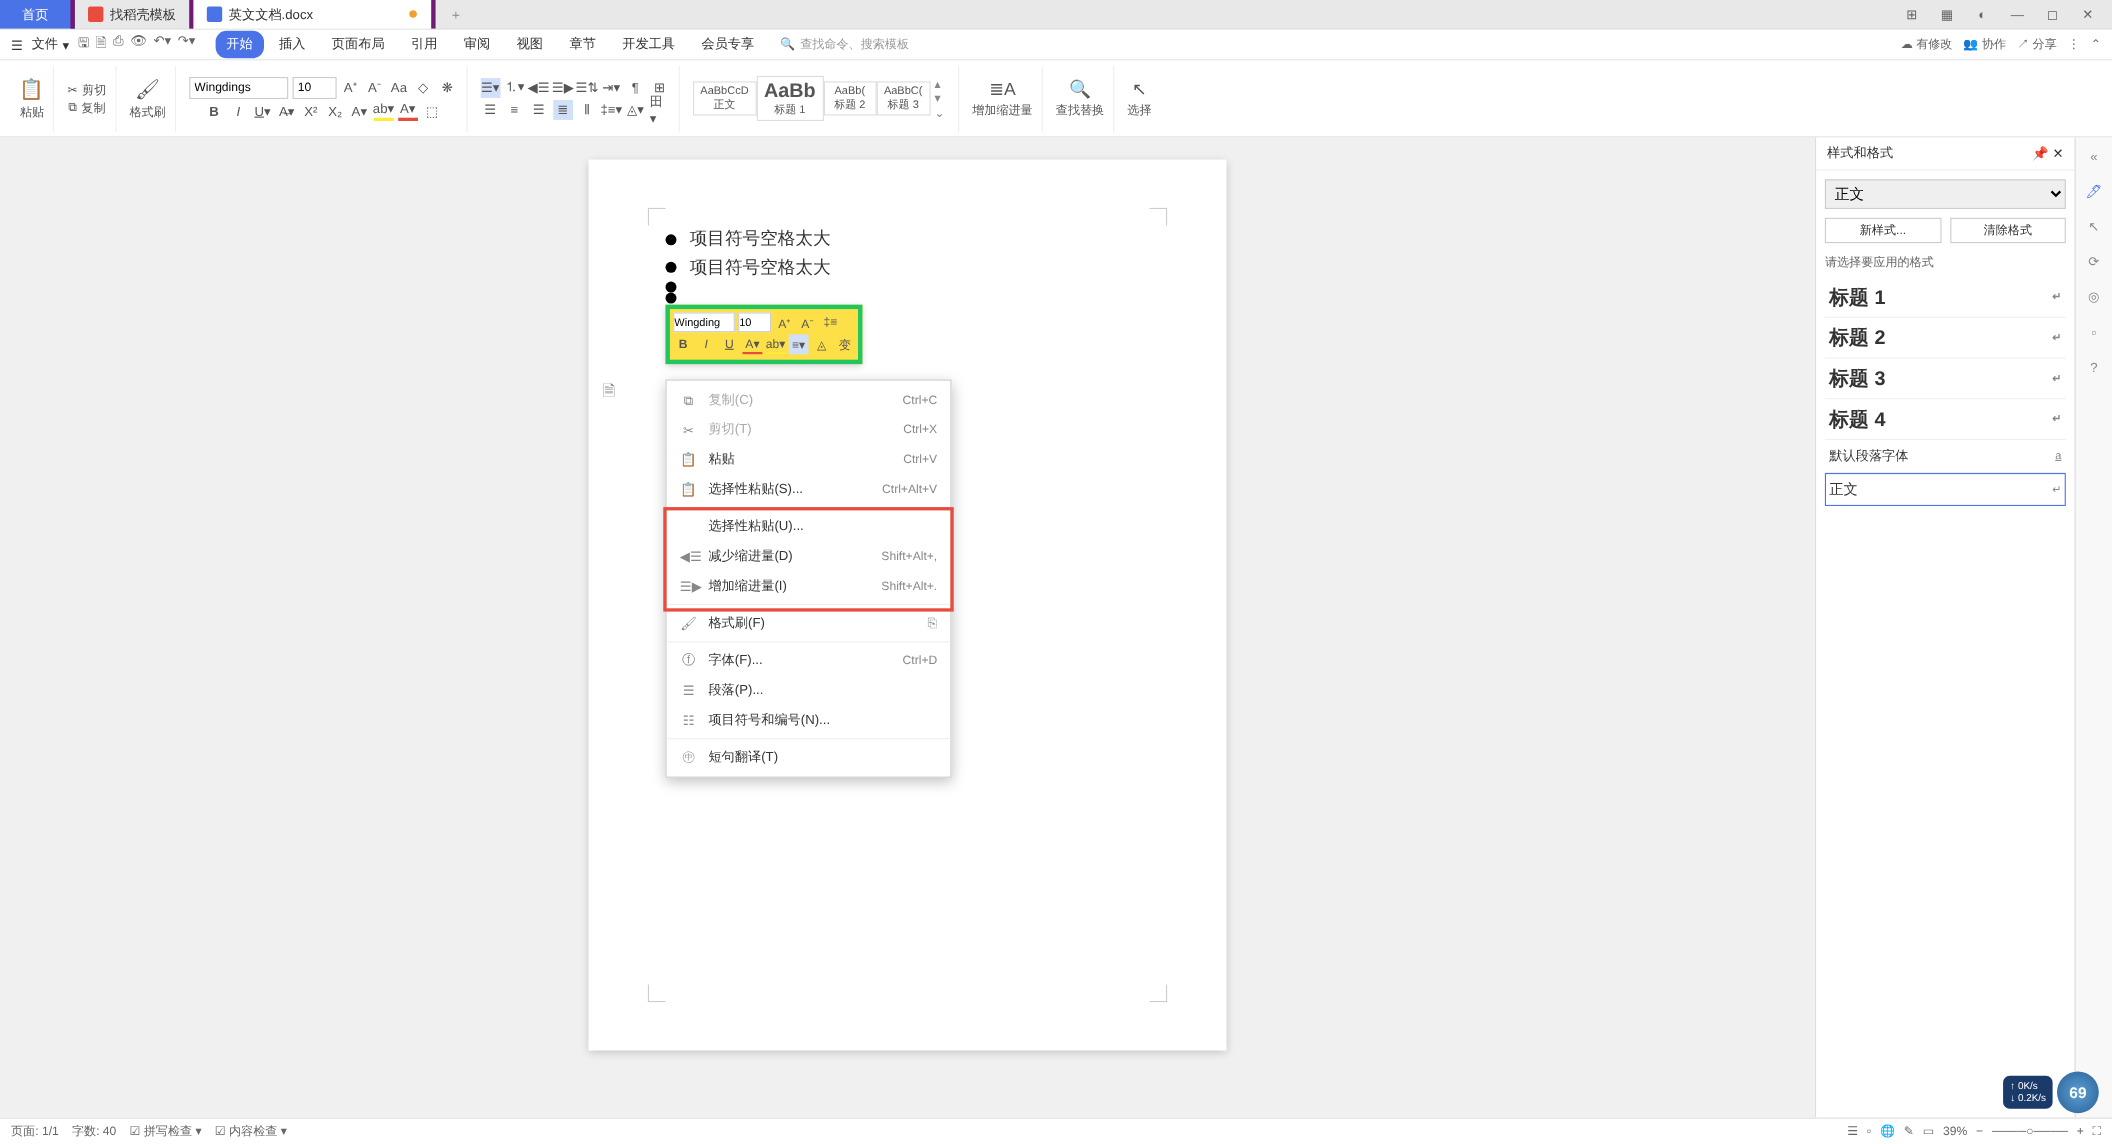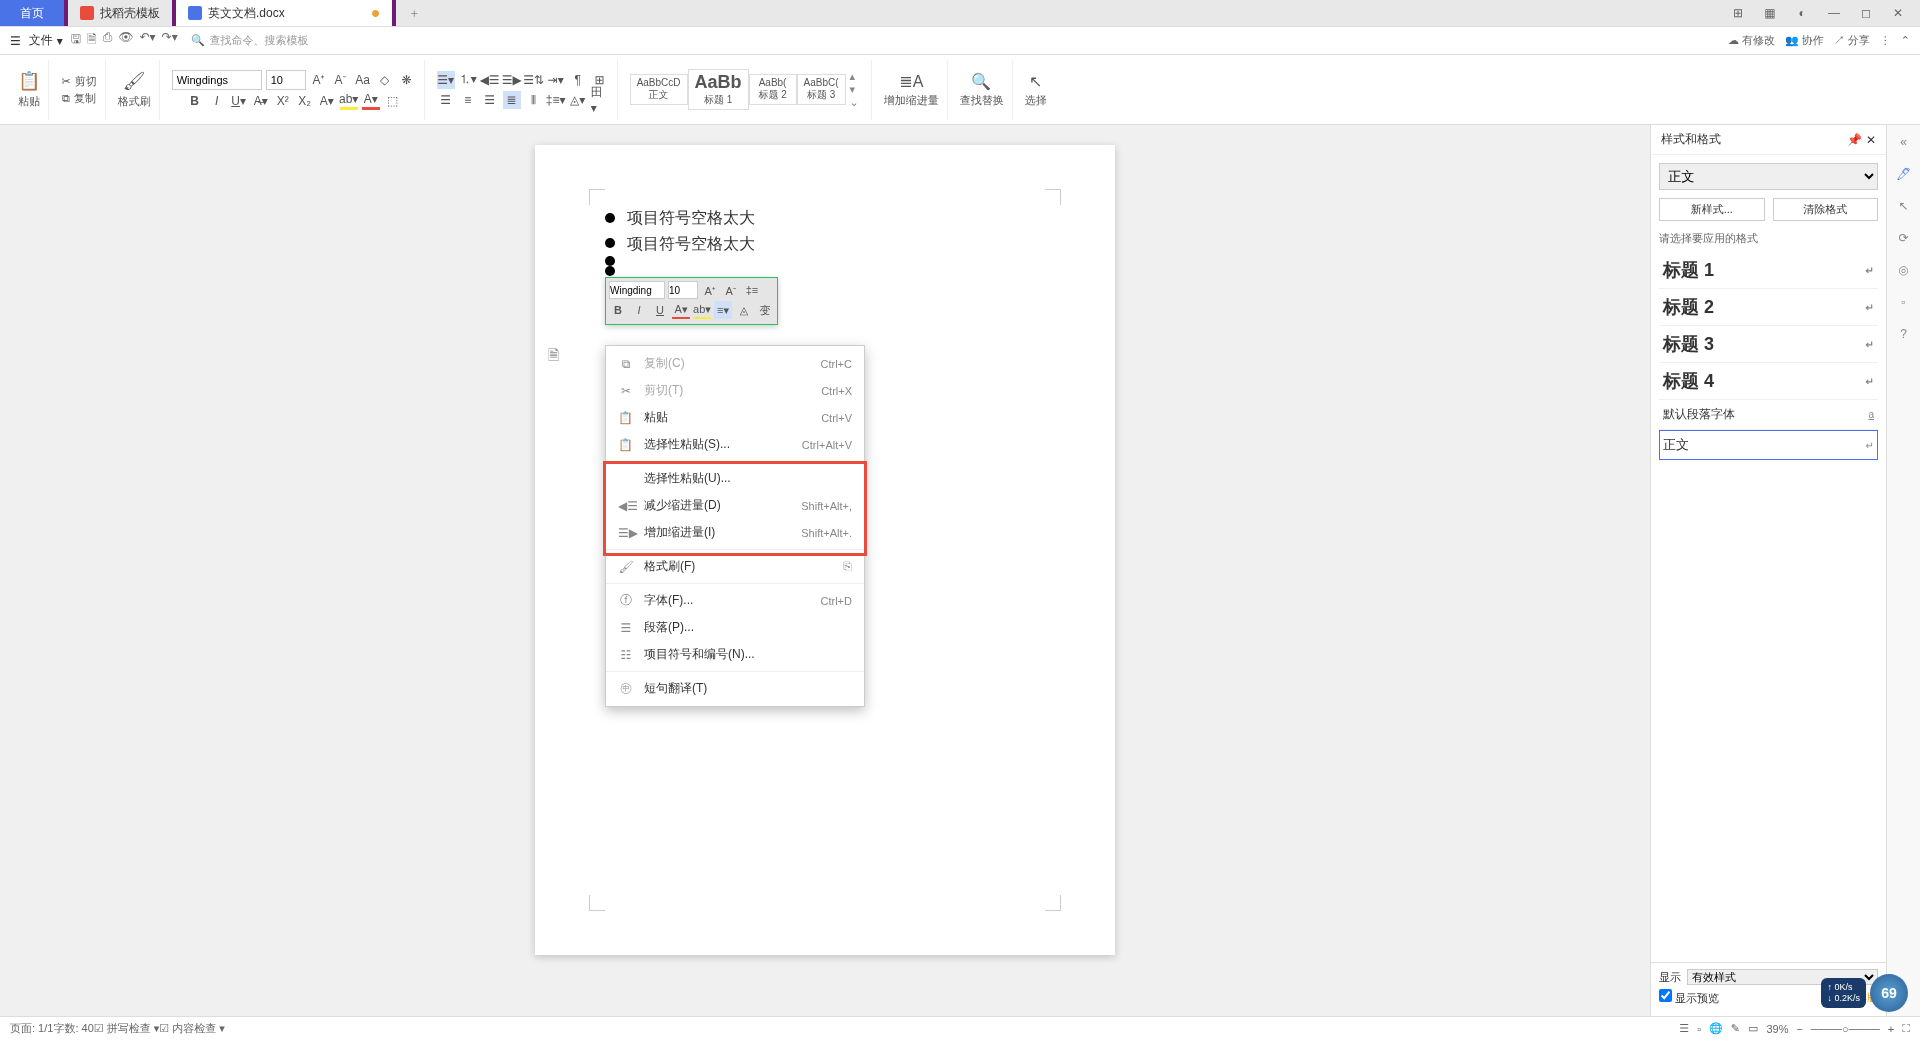--- a/index.html
+++ b/index.html
@@ -50,21 +50,21 @@
 .page { width: 580px; height: 810px; background: #fff; box-shadow: 0 2px 8px rgba(0,0,0,0.2); position: relative; padding: 60px 70px; }
 .page-corner { position: absolute; width: 16px; height: 16px; border: 1px solid #ccc; }
 .pc-tl { top: 44px; left: 54px; border-right: none; border-bottom: none; }
 .pc-tr { top: 44px; right: 54px; border-left: none; border-bottom: none; }
 .pc-bl { bottom: 44px; left: 54px; border-right: none; border-top: none; }
 .pc-br { bottom: 44px; right: 54px; border-left: none; border-top: none; }
 .doc-line { display: flex; align-items: center; gap: 12px; font-size: 16px; line-height: 1.6; font-family: SimSun, serif; }
 .bullet { width: 10px; height: 10px; background: #000; border-radius: 50%; }
 
 
-.mini-toolbar { position: absolute; left: 605px; top: 277px; background: #e5e5e5; border: 1px solid #22c55e; box-shadow: 0 2px 6px rgba(0,0,0,0.2); padding: 3px; z-index: 50; }
+.mini-toolbar { position: absolute; left: 605px; top: 277px; background: #fde047; border: 4px solid #22c55e; box-shadow: 0 2px 6px rgba(0,0,0,0.2); padding: 3px; z-index: 50; }
 .mini-row { display: flex; gap: 3px; align-items: center; margin-bottom: 2px; }
 .mini-select { border: 1px solid #ccc; height: 18px; font-size: 10px; }
 .mini-btn { width: 18px; height: 18px; display: inline-flex; align-items: center; justify-content: center; font-size: 11px; color: #555; }
 
 
 .context-menu { position: absolute; left: 605px; top: 345px; width: 260px; background: #fff; border: 1px solid #ccc; box-shadow: 0 4px 12px rgba(0,0,0,0.25); z-index: 60; padding: 4px 0; }
 .cm-item { display: flex; align-items: center; padding: 5px 12px; gap: 10px; font-size: 12px; color: #333; }
 .cm-item.disabled { color: #aaa; }
 .cm-icon { width: 16px; text-align: center; color: #888; }
 .cm-label { flex: 1; }
@@ -85,21 +85,21 @@
 .rp-style-item.current { border: 1px solid #4a73e8; padding: 5px 3px; }
 .rp-mark { color: #888; font-size: 10px; }
 .rp-footer { border-top: 1px solid #ddd; padding: 6px 8px; font-size: 11px; }
 .rp-footer-row { display: flex; align-items: center; gap: 6px; margin-bottom: 4px; }
 .rp-footer select { flex: 1; border: 1px solid #ccc; font-size: 11px; }
 
 
 .side-toolbar { width: 34px; background: #f8f8f8; border-left: 1px solid #ddd; display: flex; flex-direction: column; align-items: center; padding-top: 10px; gap: 18px; color: #888; }
 
 
-.statusbar { position: absolute; bottom: 0; left: 0; right: 0; height: 24px; background: #fff; border-top: 1px solid #ddd; display: flex; align-items: center; padding: 0 10px; font-size: 11px; color: #666; gap: 0; }
+.statusbar { position: absolute; bottom: 0; left: 0; right: 0; height: 24px; background: #fff; border-top: 1px solid #ddd; display: flex; align-items: center; padding: 0 10px; font-size: 11px; color: #666; gap: 12px; }
 .statusbar-spacer { flex: 1; }
 .sb-right { display: flex; align-items: center; gap: 8px; }
 
 
 .float-widget { position: absolute; right: 12px; bottom: 28px; display: flex; align-items: center; gap: 4px; }
 .fw-box { background: #1a3a6a; color: #fff; border-radius: 6px; padding: 4px 6px; font-size: 9px; line-height: 1.2; }
 .fw-circle { width: 38px; height: 38px; border-radius: 50%; background: radial-gradient(circle, #5a9fd4, #2a5f94); color: #fff; display: flex; align-items: center; justify-content: center; font-size: 14px; font-weight: bold; }
 
 .doc-icon-left { position: absolute; left: 548px; top: 345px; color: #888; font-size: 14px; }
 </style>
@@ -138,20 +138,31 @@
       </span>
     <span class="menu-icons">
       <span>🖫</span>
       <span>🗎</span>
       <span>⎙</span>
       <span>👁</span>
       <span>↶▾</span>
       <span>↷▾</span>
     </span>
   </div>
+  <div class="menu-tabs">
+    <span class="menu-tab active">开始</span>
+    <span class="menu-tab">插入</span>
+    <span class="menu-tab">页面布局</span>
+    <span class="menu-tab">引用</span>
+    <span class="menu-tab">审阅</span>
+    <span class="menu-tab">视图</span>
+    <span class="menu-tab">章节</span>
+    <span class="menu-tab">开发工具</span>
+    <span class="menu-tab">会员专享</span>
+  </div>
   <div class="menu-search">
     <span>🔍</span>
     <span>查找命令、搜索模板</span>
   </div>
   <div class="menubar-spacer"></div>
   <div class="menu-right">
     <span>☁ <span>有修改</span></span>
     <span>👥 <span>协作</span></span>
     <span>↗ <span>分享</span></span>
     <span>⋮</span>
@@ -320,31 +331,20 @@
           <span>标题 4</span>
           <span class="rp-mark">↵</span>
         </div>
       <div class="rp-style-item" style="font-size:12px">
           <span>默认段落字体</span>
           <span class="rp-mark" style="text-decoration:underline">a</span>
         </div>
       <div class="rp-style-item current" style="font-size:13px">
           <span>正文</span>
           <span class="rp-mark">↵</span>
-        </div>
-    </div>
-    <div class="rp-footer">
-      <div class="rp-footer-row">
-          <span>显示</span>
-          <select><option>有效样式</option></select>
-        </div>
-      <div class="rp-footer-row">
-          <label><input type="checkbox" checked="" style=""> <span>显示预览</span></label>
-          <span style="flex:1"></span>
-          <span style="color:#f0a030">⚙<span>智能排版</span></span>
         </div>
     </div>
   </div>
 
   <div class="side-toolbar">
     <span>«</span>
     <span style="color:#4a73e8">🖊</span>
     <span>↖</span>
     <span>⟳</span>
     <span>◎</span>

